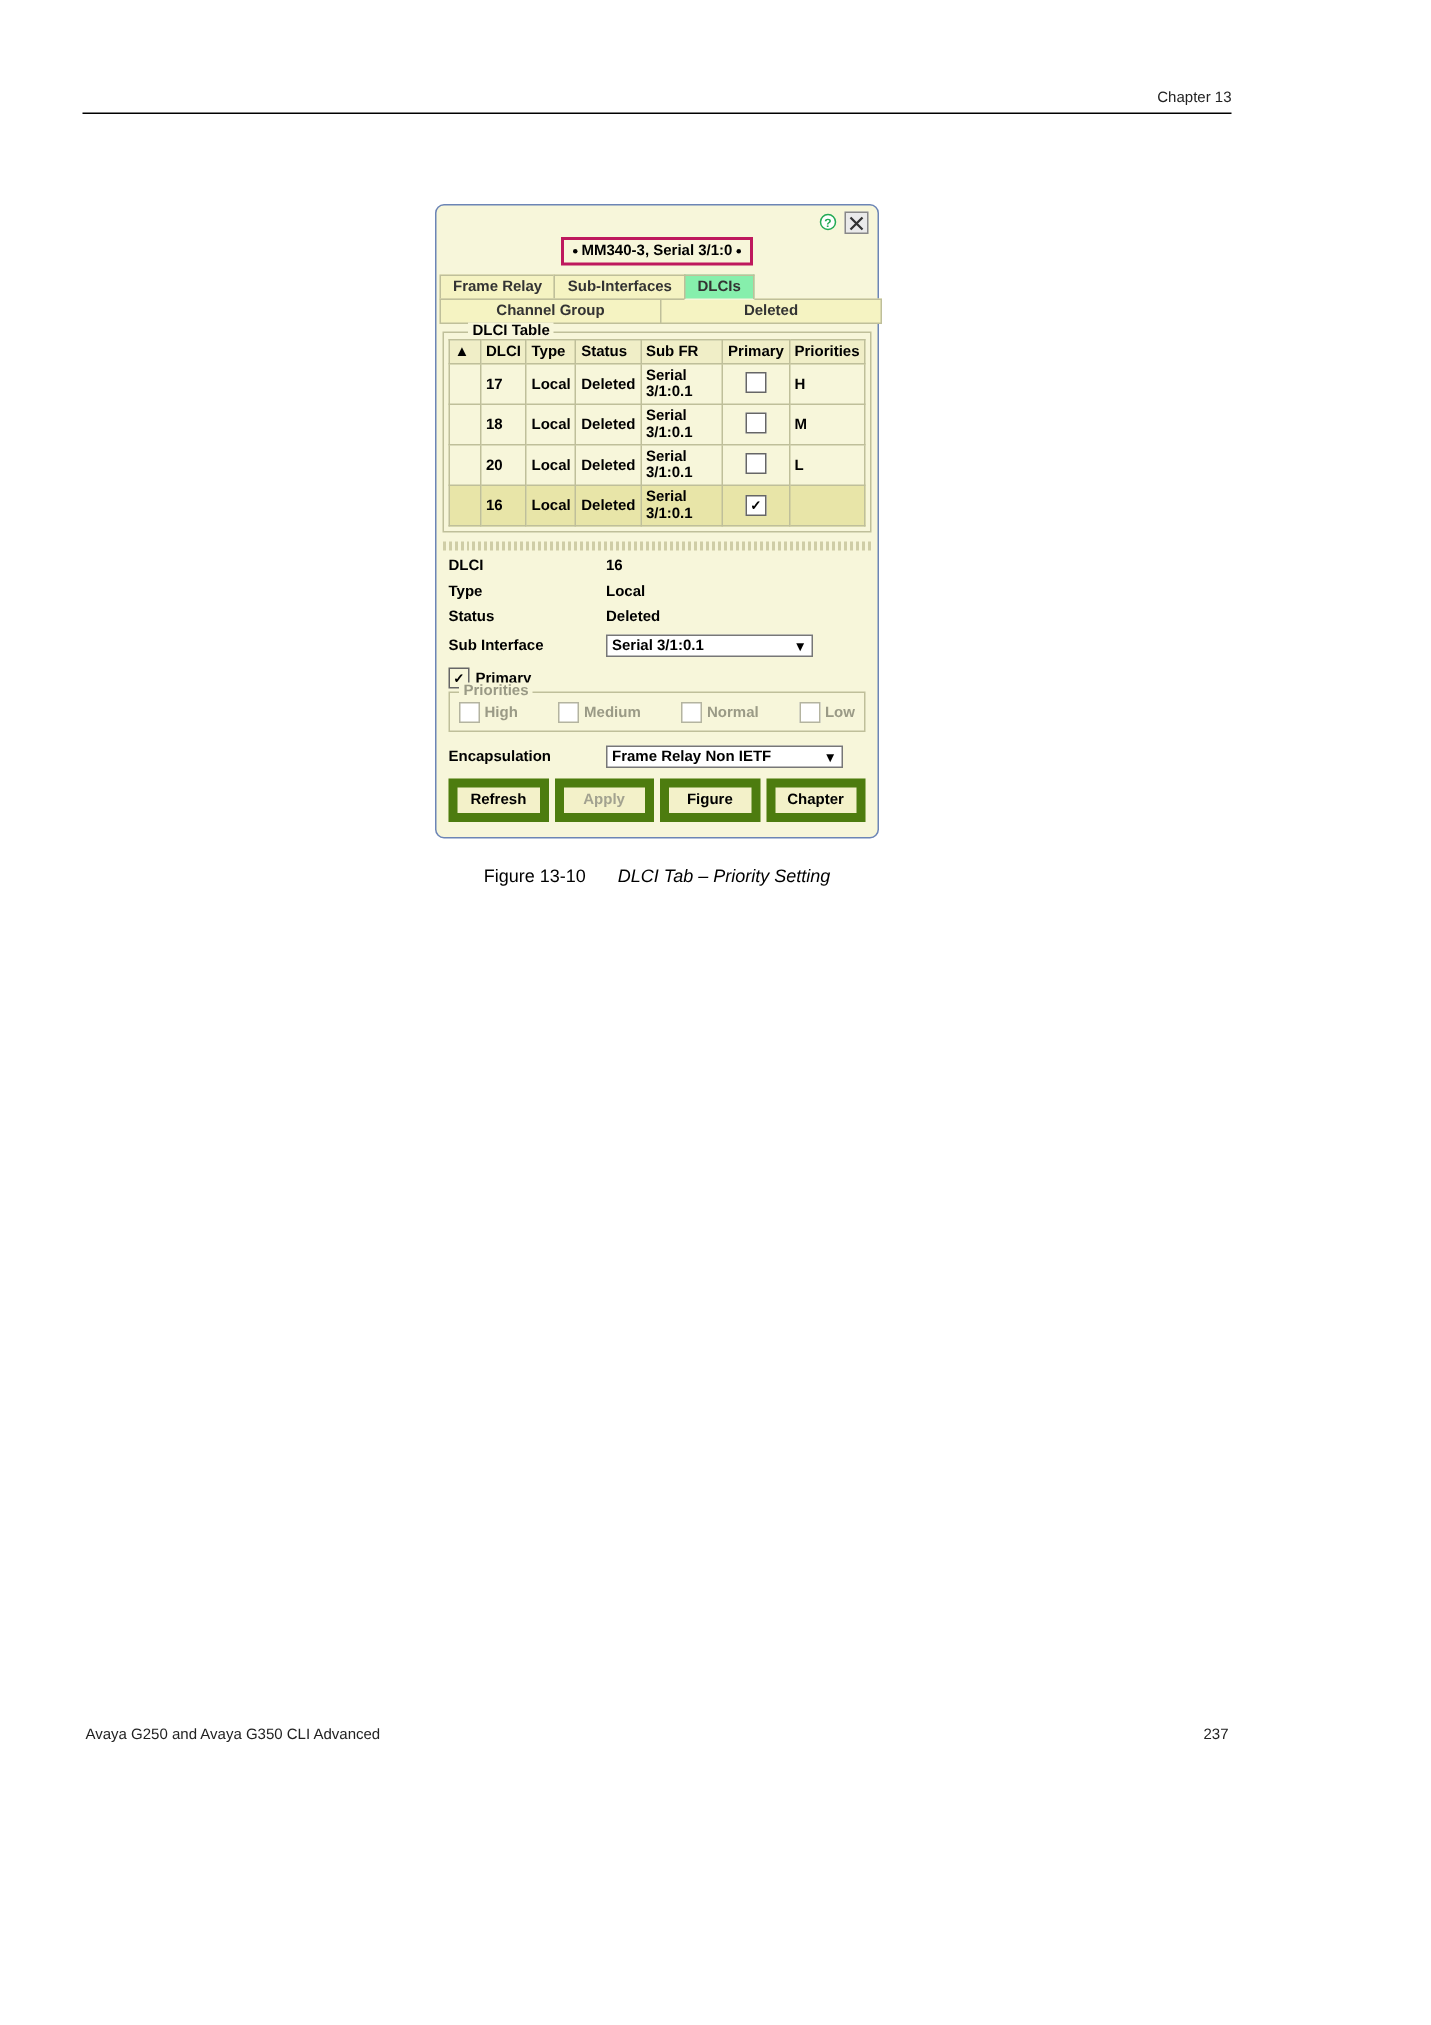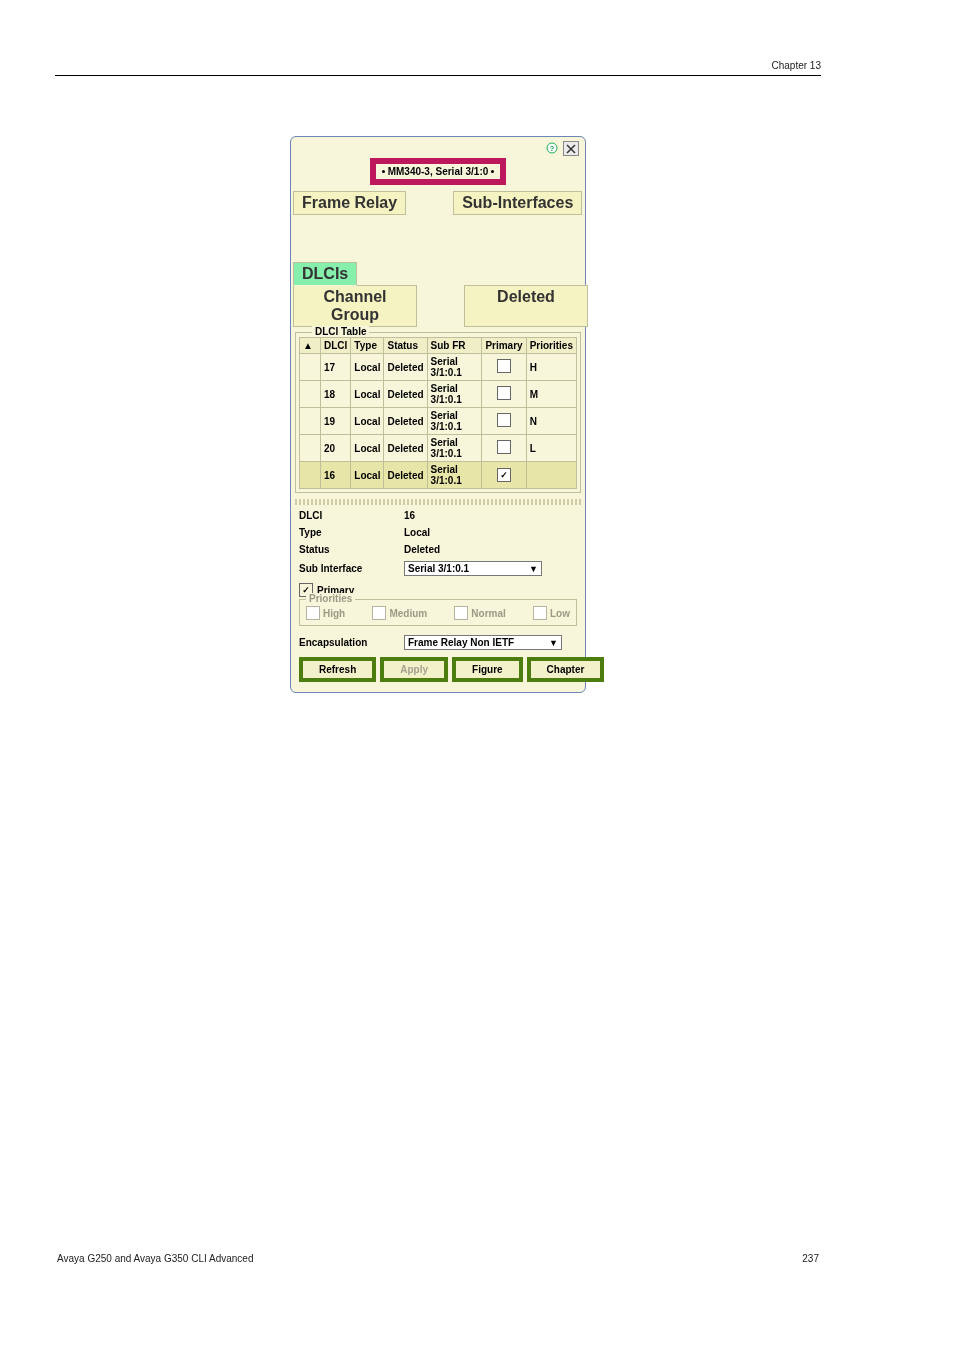--- a/index.html
+++ b/index.html
@@ -54,36 +54,35 @@
     align-items: center;
     justify-content: center;
   }
   .titlebar .close {
     background: #eaeaea;
     border: 1px solid #888;
   }
   .breadcrumb {
     margin: 0 auto 6px auto;
     width: fit-content;
-    border: 6px solid #be185d;
+    border: 2px solid #be185d;
     padding: 2px 6px;
     font-weight: bold;
     font-size: 10px;
     display: flex;
     align-items: center;
     gap: 3px;
   }
   .bc-dot { width:3px; height:3px; background:#000; border-radius:50%; display:inline-block;}
   .tabs {
     display: flex;
     flex-wrap: wrap;
     margin: 0 2px;
-    font-size: 16px;
-    font-weight: bold;
-    gap: 48px;
+    font-size: 10px;
+    font-weight: bold;
   }
   .tab {
     background: #f5f3c2;
     border: 1px solid #bfbf9a;
     padding: 2px 8px;
     margin-right: -1px;
     margin-bottom: -1px;
     color: #333;
   }
   .tab.active {
@@ -217,24 +216,24 @@
   .prio-item .chk {
     border-color: #b4b4a0;
   }
   .btnrow {
     display: flex;
     gap: 4px;
     padding: 4px 8px 2px 8px;
   }
   .btn {
     flex: 1;
-    border: 4px solid #4d7c0f;
+    border: 6px solid #4d7c0f;
     background: #f3f1c9;
     text-align: center;
-    padding: 3px 16px;
+    padding: 3px 4px;
     font-size: 10px;
     font-weight: bold;
   }
   .btn.disabled {
     color: #a2a290;
   }
   .caption {
     text-align: center;
     font-style: italic;
     font-size: 12px;
@@ -324,29 +323,20 @@
               <td></td>
               <td>18</td>
               <td>Local</td>
               <td>Deleted</td>
               <td>Serial 3/1:0.1</td>
               <td style="text-align:center"><span class="chk"></span></td>
               <td>M</td>
             </tr>
             <tr>
               <td></td>
-              <td>19</td>
-              <td>Local</td>
-              <td>Deleted</td>
-              <td>Serial 3/1:0.1</td>
-              <td style="text-align:center"><span class="chk"></span></td>
-              <td>N</td>
-            </tr>
-            <tr>
-              <td></td>
               <td>20</td>
               <td>Local</td>
               <td>Deleted</td>
               <td>Serial 3/1:0.1</td>
               <td style="text-align:center"><span class="chk"></span></td>
               <td>L</td>
             </tr>
             <tr class="selected">
               <td></td>
               <td>16</td>
@@ -418,18 +408,22 @@
       <div class="btnrow">
         <div class="btn">Refresh</div>
         <div class="btn disabled">Apply</div>
         <div class="btn">Figure</div>
         <div class="btn">Chapter</div>
       </div>
 
     </div>
   </div>
 
+  <div class="caption">
+    <span class="fignum">Figure 13-10</span>
+    <span>DLCI Tab – Priority Setting</span>
+  </div>
 
   <div class="footer">
     <span>Avaya G250 and Avaya G350 CLI Advanced</span>
     <span>237</span>
   </div>
 </div>
 
 </body></html>

